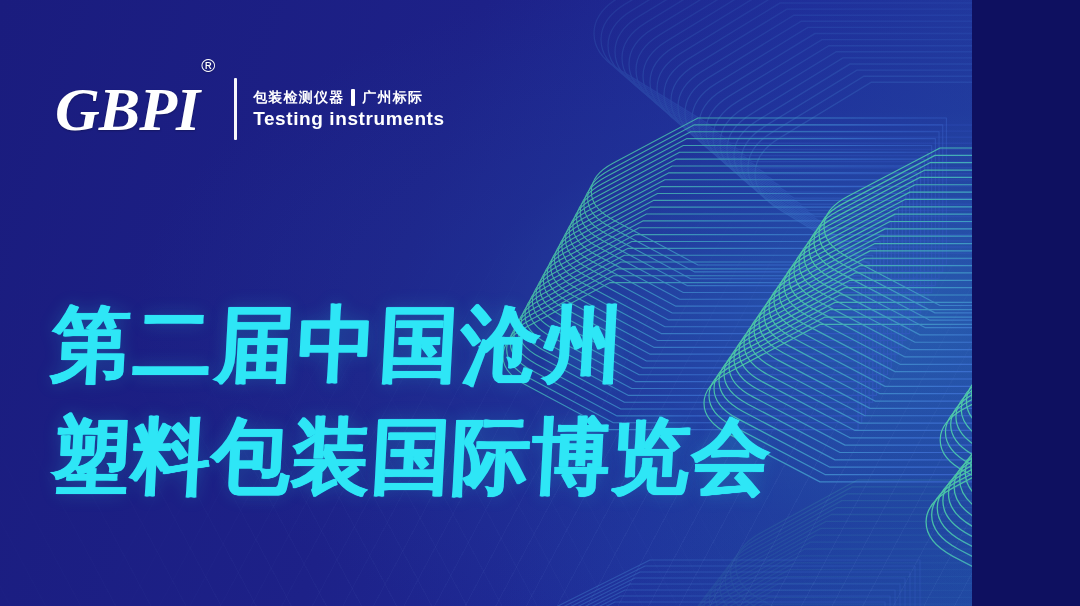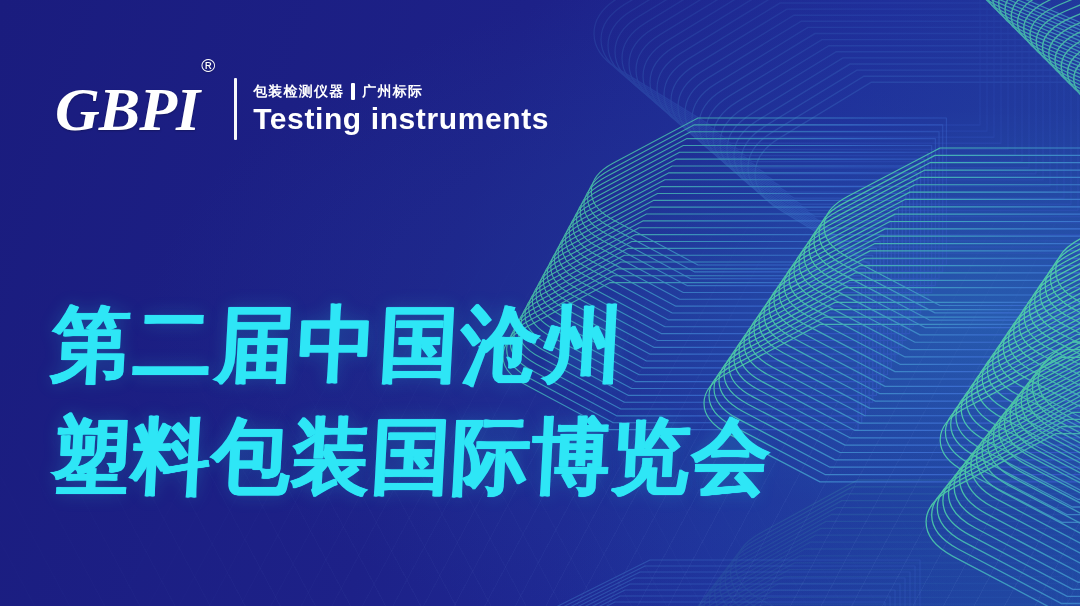--- a/index.html
+++ b/index.html
@@ -5,21 +5,21 @@
 <style>
   html, body {
     margin: 0;
     padding: 0;
     background: #0e1060;
   }
   * { box-sizing: border-box; }
 
   #banner {
     position: relative;
-    width: 1080px;
+    width: 972px;
     height: 606px;
     overflow: hidden;
     background: #1d2188;
     font-family: "Liberation Sans", sans-serif;
     user-select: none;
   }
 
   
   .bg-base {
     position: absolute;
@@ -124,21 +124,21 @@
   .logo-cn-sep {
     display: inline-block;
     width: 4px;
     height: 17px;
     background: #ffffff;
     margin: 0 7px;
     border-radius: 1px;
   }
   .logo-en {
     color: #ffffff;
-    font-size: 30px;
+    font-size: 19px;
     font-weight: 700;
     letter-spacing: 0.6px;
     line-height: 1.05;
     font-family: "Liberation Sans", sans-serif;
   }
 
   
   .headline {
     position: absolute;
     left: 52px;

